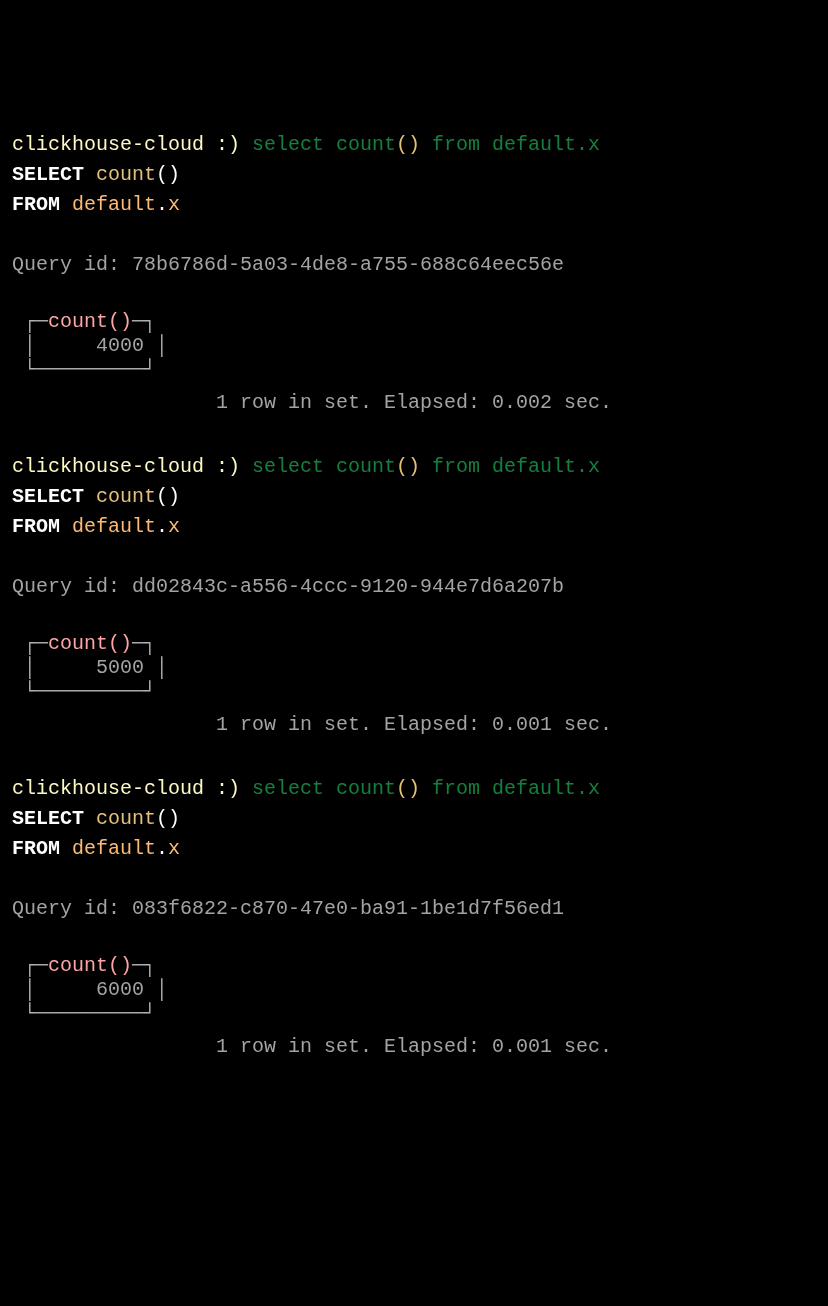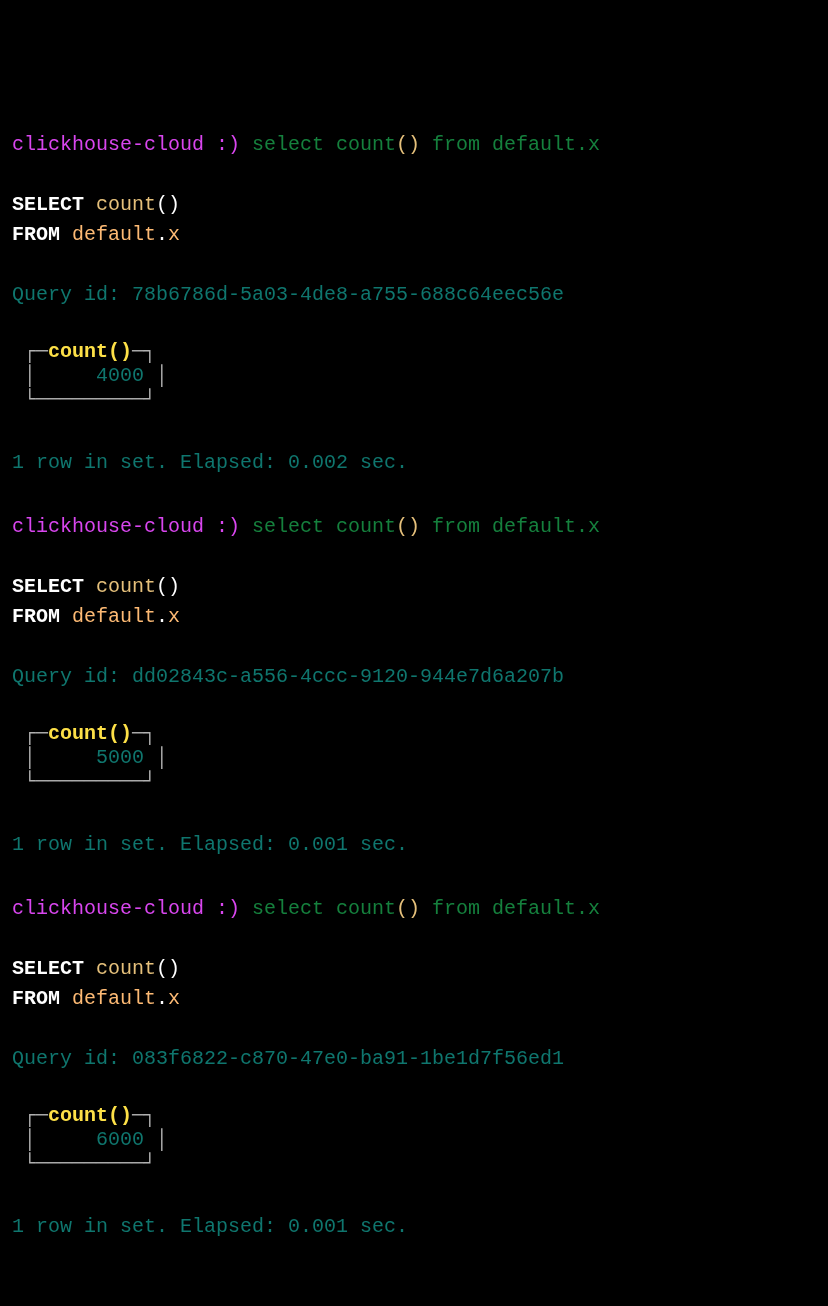--- a/index.html
+++ b/index.html
@@ -7,42 +7,42 @@
     background: #000;
     color: #b0b0b0;
     font-family: 'Menlo', 'Consolas', 'Courier New', monospace;
     font-size: 20px;
     line-height: 1.5;
     padding: 10px 12px;
     width: 828px;
     min-height: 1306px;
     white-space: pre-wrap;
   }
-  .prompt { color: #d946ef; }
+  .prompt { color: #fef9c3; }
   .cmd-plain { color: #15803d; }
   .paren-yellow { color: #e5c07b; }
   .kw { color: #ffffff; font-weight: bold; }
   .func-yellow { color: #e5c07b; }
   .paren-white { color: #ffffff; }
   .cyan { color: #fdba74; }
   .dot-white { color: #ffffff; }
-  .muted { color: #0f766e; }
+  .muted { color: #a3a3a3; }
   .result-box {
     display: inline-block;
     margin-top: 4px;
     margin-bottom: 6px;
   }
   .box-line { line-height: 1.2; }
   .result-header {
-    color: #fde047;
-    font-weight: bold;
+    color: #fca5a5;
+    font-weight: normal;
   }
   .box-border { color: #b0b0b0; }
-  .entry-block { margin-bottom: 34px; }
-  .spaced-top { margin-top: 30px; }
+  .entry-block { margin-bottom: 34px; text-align: center; }
+  .spaced-top { }
   .spaced-top-sm { margin-top: 30px; }
 </style>
 </head>
 <body>
 
 
 
 <div id="terminal"><div><span class="prompt">clickhouse-cloud :) </span><span class="cmd-plain">select count</span><span class="paren-yellow">()</span><span class="cmd-plain"> from default.x</span></div><div class="spaced-top"><div><span class="kw">SELECT</span> <span class="func-yellow">count</span><span class="paren-white">()</span></div><div><span class="kw">FROM</span> <span class="cyan">default</span><span class="dot-white">.</span><span class="cyan">x</span></div></div><div class="spaced-top-sm muted"><span>Query id: </span><span>78b6786d-5a03-4de8-a755-688c64eec56e</span></div><div class="result-box spaced-top-sm"><div class="box-line"><span class="box-border"> ┌─</span><span class="result-header">count()</span><span class="box-border">─┐</span></div><div class="box-line"><span class="box-border"> │ </span><span class="muted">    4000</span><span class="box-border"> │</span></div><div class="box-line"><span class="box-border"> └─────────┘</span></div></div><div class="entry-block spaced-top muted"><span>1 row in set. Elapsed: </span><span>0.002</span><span> sec.</span></div><div><span class="prompt">clickhouse-cloud :) </span><span class="cmd-plain">select count</span><span class="paren-yellow">()</span><span class="cmd-plain"> from default.x</span></div><div class="spaced-top"><div><span class="kw">SELECT</span> <span class="func-yellow">count</span><span class="paren-white">()</span></div><div><span class="kw">FROM</span> <span class="cyan">default</span><span class="dot-white">.</span><span class="cyan">x</span></div></div><div class="spaced-top-sm muted"><span>Query id: </span><span>dd02843c-a556-4ccc-9120-944e7d6a207b</span></div><div class="result-box spaced-top-sm"><div class="box-line"><span class="box-border"> ┌─</span><span class="result-header">count()</span><span class="box-border">─┐</span></div><div class="box-line"><span class="box-border"> │ </span><span class="muted">    5000</span><span class="box-border"> │</span></div><div class="box-line"><span class="box-border"> └─────────┘</span></div></div><div class="entry-block spaced-top muted"><span>1 row in set. Elapsed: </span><span>0.001</span><span> sec.</span></div><div><span class="prompt">clickhouse-cloud :) </span><span class="cmd-plain">select count</span><span class="paren-yellow">()</span><span class="cmd-plain"> from default.x</span></div><div class="spaced-top"><div><span class="kw">SELECT</span> <span class="func-yellow">count</span><span class="paren-white">()</span></div><div><span class="kw">FROM</span> <span class="cyan">default</span><span class="dot-white">.</span><span class="cyan">x</span></div></div><div class="spaced-top-sm muted"><span>Query id: </span><span>083f6822-c870-47e0-ba91-1be1d7f56ed1</span></div><div class="result-box spaced-top-sm"><div class="box-line"><span class="box-border"> ┌─</span><span class="result-header">count()</span><span class="box-border">─┐</span></div><div class="box-line"><span class="box-border"> │ </span><span class="muted">    6000</span><span class="box-border"> │</span></div><div class="box-line"><span class="box-border"> └─────────┘</span></div></div><div class="entry-block spaced-top muted"><span>1 row in set. Elapsed: </span><span>0.001</span><span> sec.</span></div></div>
 
 

